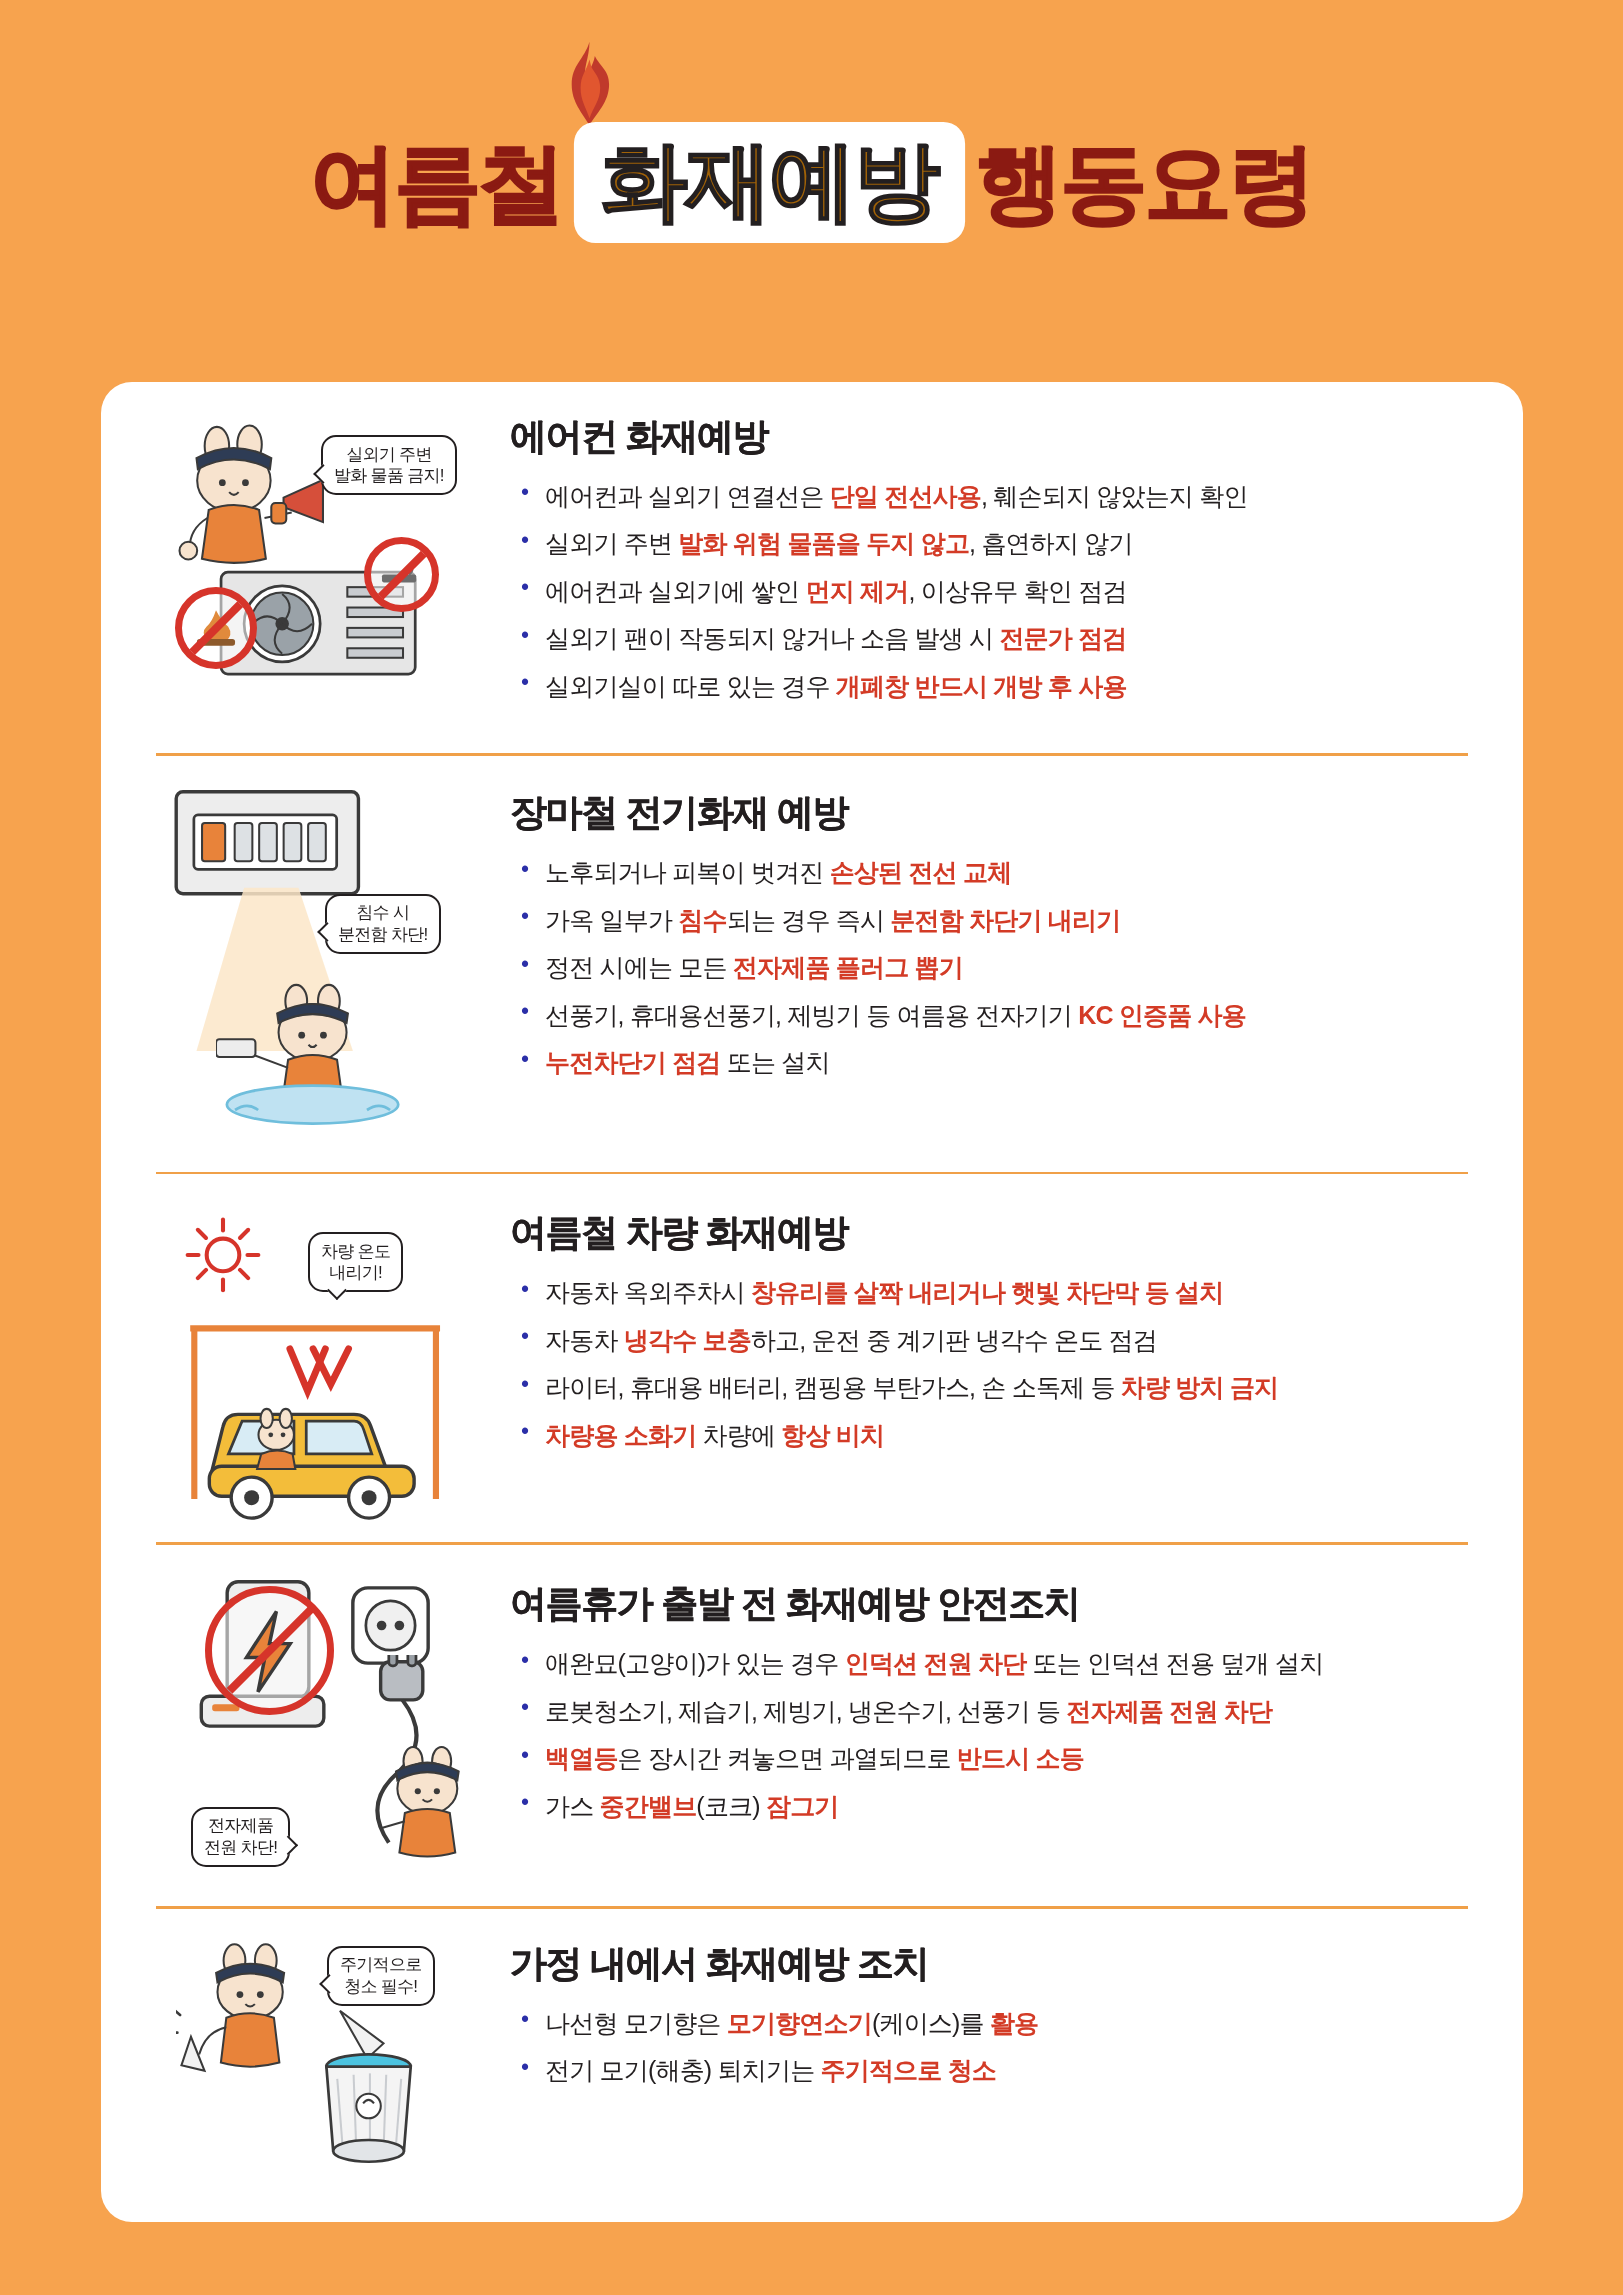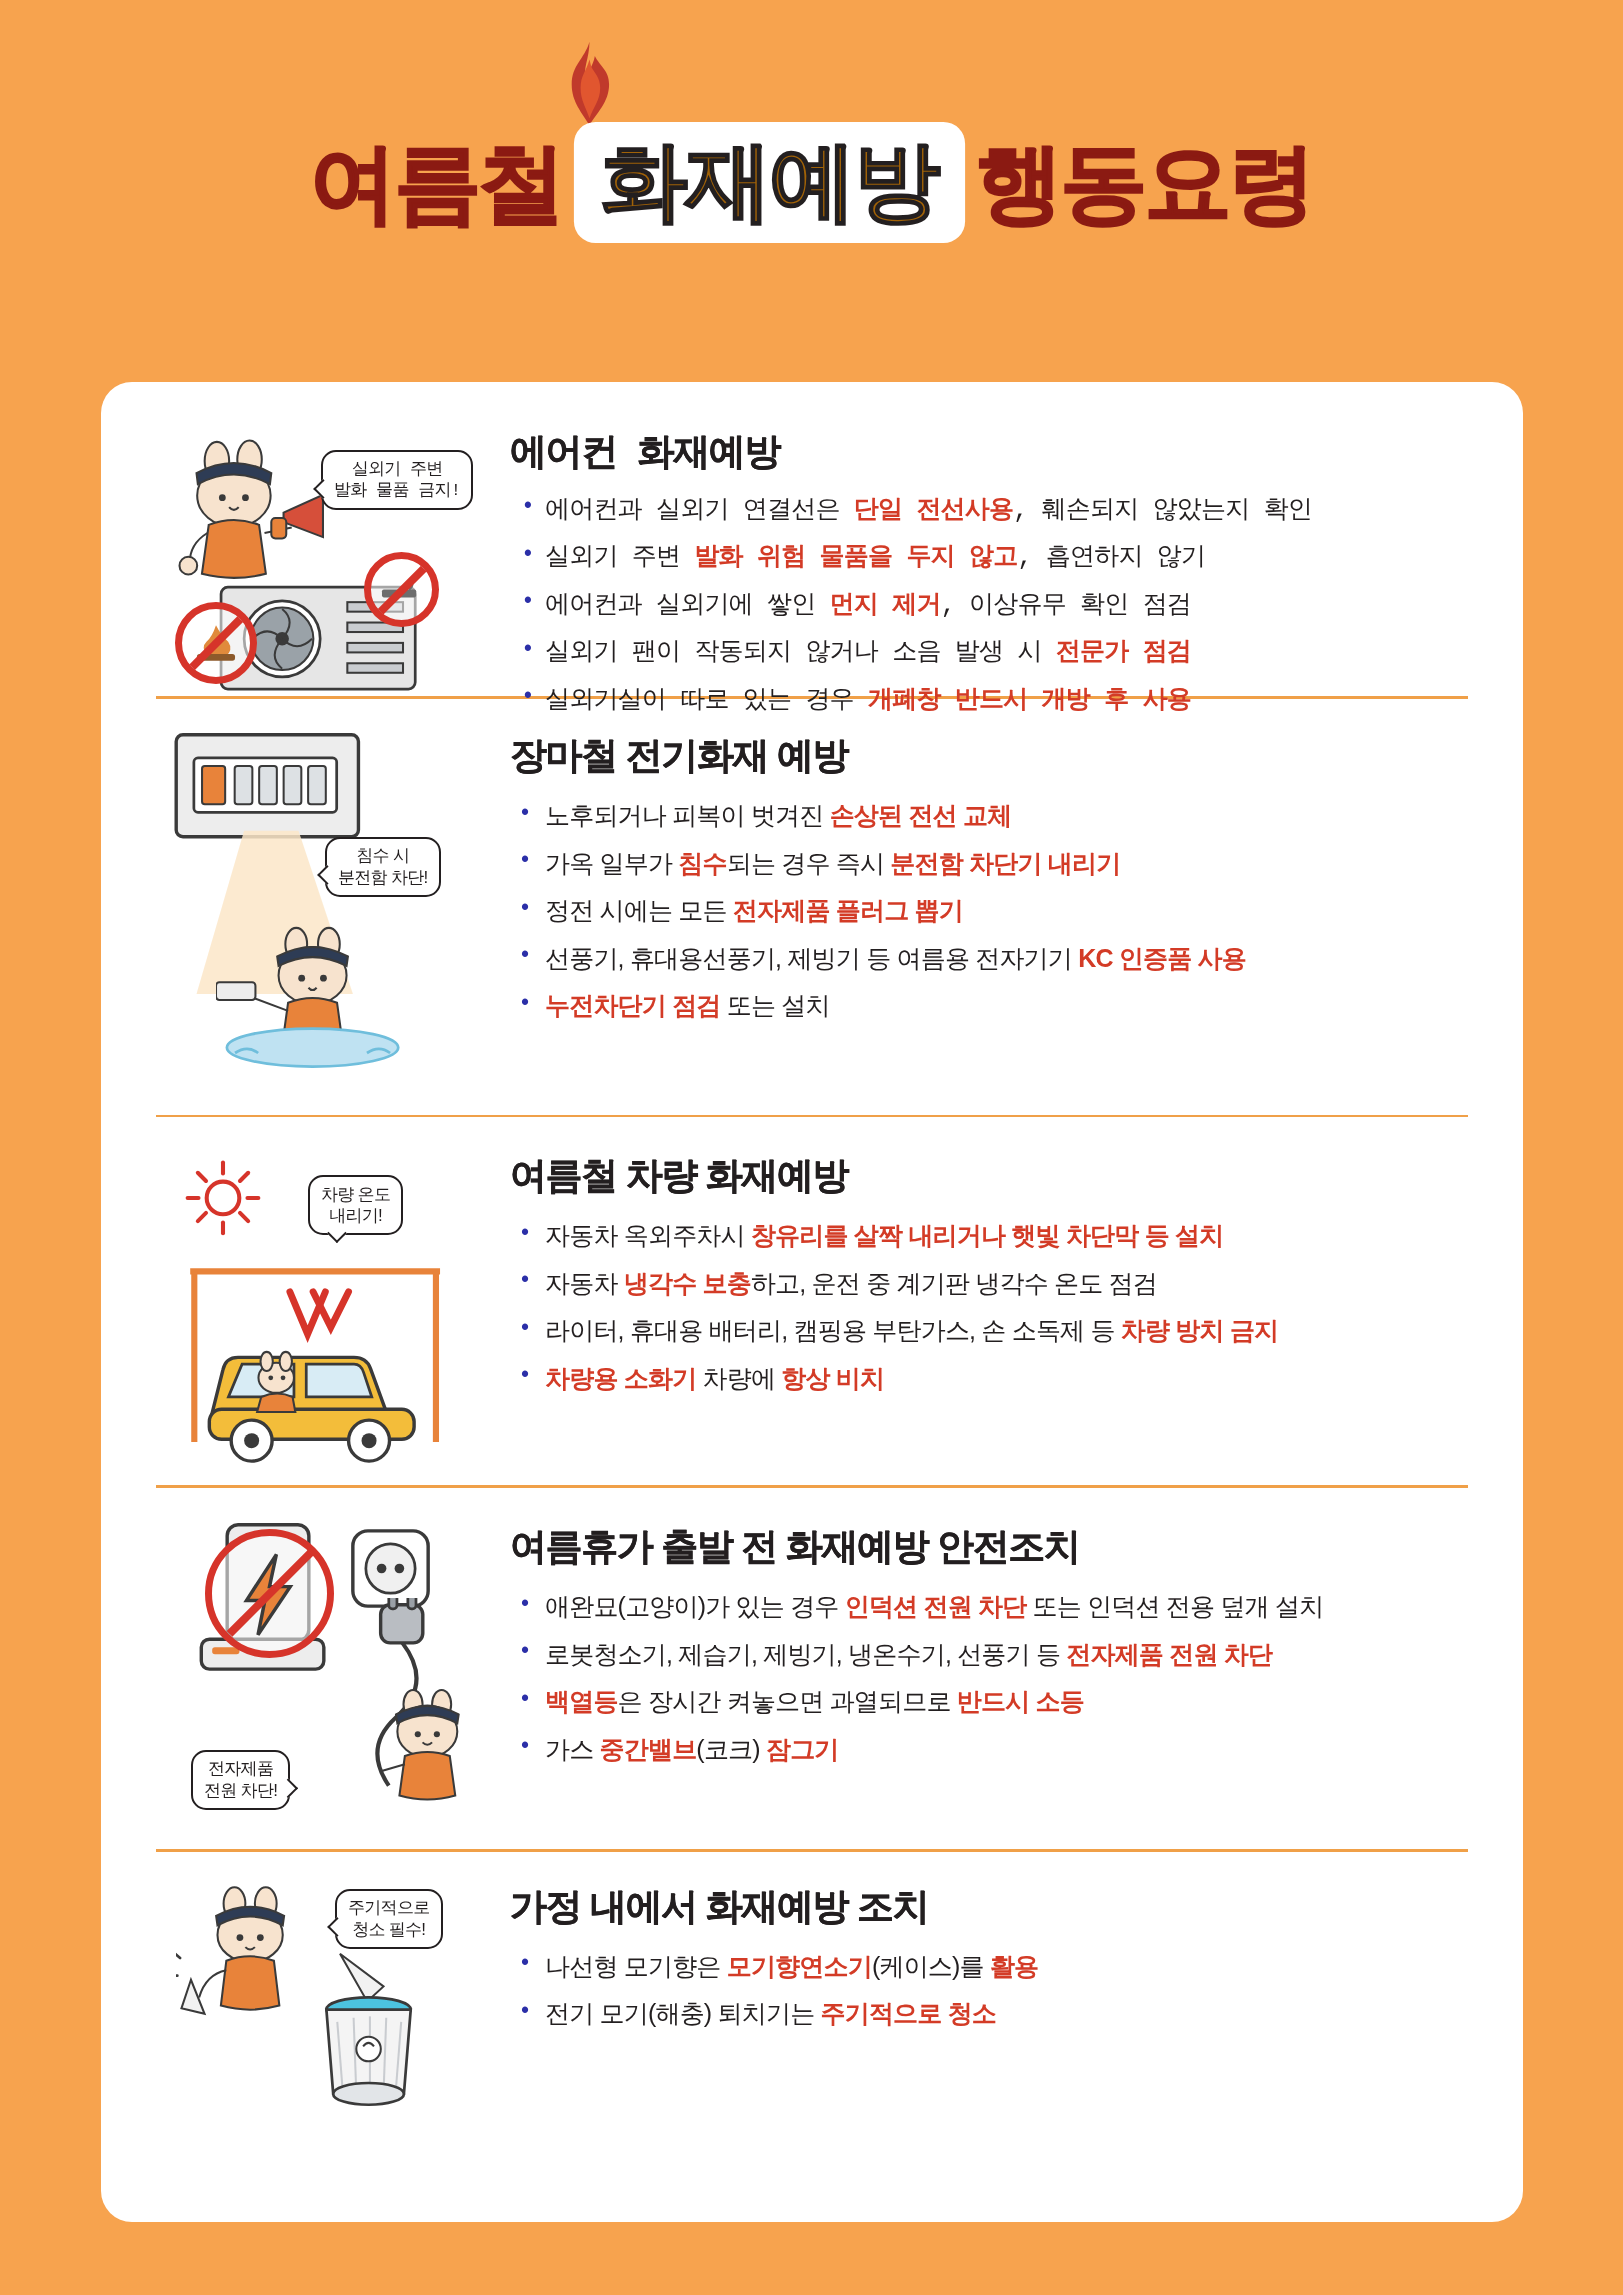--- a/index.html
+++ b/index.html
@@ -202,21 +202,21 @@
     <span class="title-word">여름철</span>
     <span class="title-box">
       <span class="title-word-inner">화재예방</span>
     </span>
     <span class="title-word">행동요령</span>
   </div>
 </div>
 
 <div class="card">
 
-  <div class="section" style="height:314px;padding-top:35px;font-family:Liberation Mono, monospace;">
+  <div class="section" style="height:371px;padding-top:20px;">
     <div class="illus">
 
       <svg class="mascot-body" style="left:27px;top:13.6px;width:157px;height:170px;" viewBox="0 0 230 250">
         <ellipse cx="70" cy="44" rx="18" ry="28" fill="#F7E3CE" stroke="#3A3A3A" stroke-width="3"></ellipse>
         <ellipse cx="118" cy="42" rx="18" ry="28" fill="#F7E3CE" stroke="#3A3A3A" stroke-width="3"></ellipse>
         <ellipse cx="95" cy="95" rx="54" ry="46" fill="#F7E3CE" stroke="#3A3A3A" stroke-width="3"></ellipse>
         <path d="M42 78 q53 -28 106 0 l2 -16 q-55 -30 -110 0 z" fill="#2E3C55" stroke="#3A3A3A" stroke-width="3"></path>
         <circle cx="78" cy="98" r="5" fill="#3A3A3A"></circle>
         <circle cx="112" cy="98" r="5" fill="#3A3A3A"></circle>
         <path d="M88 112 q7 8 14 0" stroke="#3A3A3A" stroke-width="3" fill="none"></path>
@@ -458,21 +458,21 @@
         <circle cx="124" cy="90" r="5" fill="#3A3A3A"></circle>
         <path d="M102 104 q7 7 14 0" stroke="#3A3A3A" stroke-width="3" fill="none"></path>
         <path d="M74 124 q35 -13 70 0 l8 66 q-43 12 -86 0 z" fill="#E8833A" stroke="#3A3A3A" stroke-width="3"></path>
         <path d="M74 138 q-30 6 -40 40" stroke="#3A3A3A" stroke-width="3" fill="none"></path>
         <path d="M22 152 l-14 42 l34 8 z" fill="#F2F2F2" stroke="#3A3A3A" stroke-width="3"></path>
         <g stroke="#3A3A3A" stroke-width="4" stroke-linecap="round">
           <path d="M6 120 l-12 -10"></path>
             <path d="M2 146 l-16 0"></path>
         </g>
       </svg>
-      <div class="bubble" style="left:193px;top:16.4px;">
+      <div class="bubble" style="left:185px;top:16.4px;">
         <span>주기적으로</span><br>
         <span>청소 필수!</span>
       </div>
       <svg style="position:absolute;left:150px;top:75px;width:164px;height:170px;" viewBox="0 0 240 250">
         <path d="M70 10 l64 48 l-24 22 z" fill="#F2F2F2" stroke="#3A3A3A" stroke-width="3"></path>
         <ellipse cx="112" cy="92" rx="62" ry="18" fill="#4CC3E0" stroke="#3A3A3A" stroke-width="4"></ellipse>
         <path d="M50 92 l10 124 q52 18 104 0 l10 -124 z" fill="#F4F4F4" stroke="#3A3A3A" stroke-width="4"></path>
         <g stroke="#C9CCD0" stroke-width="3">
           <path d="M66 110 L74 212"></path>
             <path d="M90 104 L94 216"></path>

